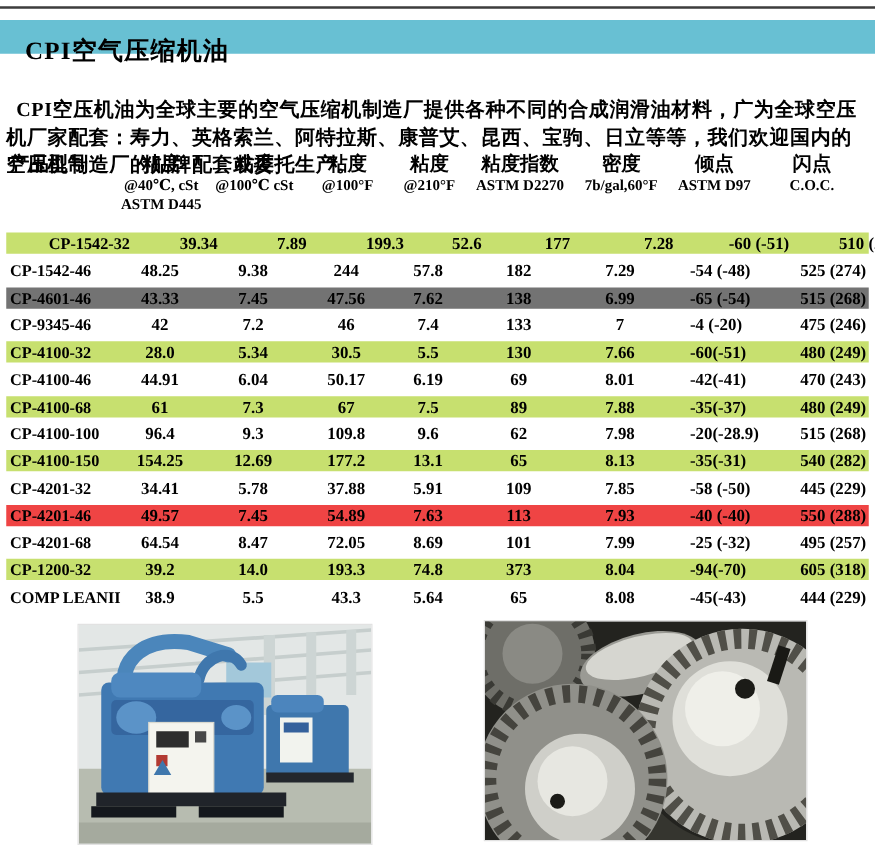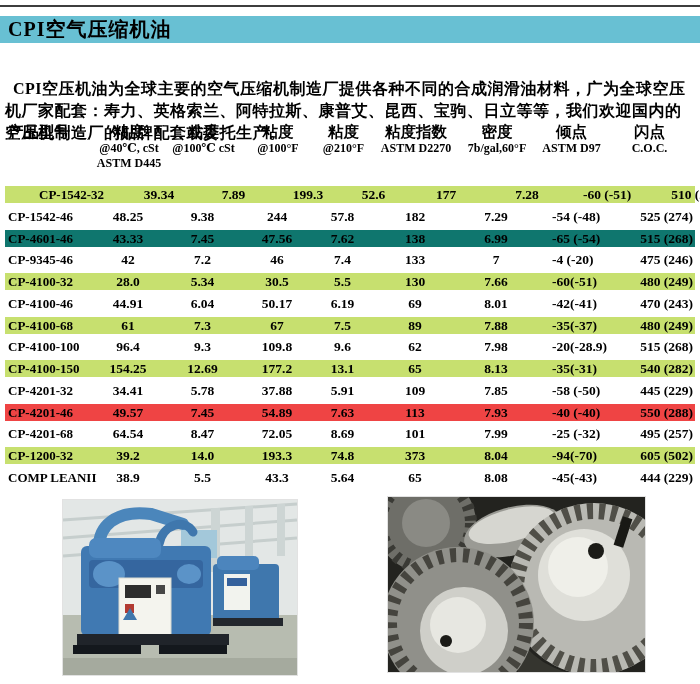--- a/index.html
+++ b/index.html
@@ -3,21 +3,21 @@
 <meta charset="utf-8">
 <style>
   html,body{margin:0;padding:0;}
   body{
     width:700px;height:684px;position:relative;background:#ffffff;
     font-family:"Liberation Serif","DejaVu Serif",serif;
     font-weight:bold;color:#000;overflow:hidden;
   }
   .top-rule{position:absolute;left:0;top:5px;width:700px;height:2px;background:#3d3d3d;}
   .banner{position:absolute;left:0;top:16px;width:700px;height:27px;}
-  .banner h1{margin:0;padding:0 0 0 8px;font-size:20px;line-height:27px;font-weight:bold;letter-spacing:1px;}
+  .banner h1{margin:12px;padding:0 0 0 8px;font-size:20px;line-height:27px;font-weight:bold;letter-spacing:1px;}
   .intro{position:absolute;left:5px;top:50px;width:690px;font-size:16px;line-height:22px;
     text-indent:8px;letter-spacing:0.5px;margin-top:28px;}
   
   .thead{position:absolute;left:6px;top:122px;width:688px;display:grid;
     grid-template-columns:90px 66px 83px 66px 65px 80px 82px 67px 89px;}
   .hcol{text-align:center;}
   .hcol.c0{text-align:left;padding-left:2px;}
   .h-main{font-size:15.5px;line-height:19px;}
   .h-sub{font-size:12px;line-height:15px;}
   .tbody{position:absolute;left:5px;top:186px;width:690px;}
@@ -98,21 +98,21 @@
       <div class="cell c0">CP-1542-46</div>
       <div class="cell c1">48.25</div>
       <div class="cell c2">9.38</div>
       <div class="cell c3">244</div>
       <div class="cell c4">57.8</div>
       <div class="cell c5">182</div>
       <div class="cell c6">7.29</div>
       <div class="cell c7">-54 (-48)</div>
       <div class="cell c8">525 (274)</div>
     </div>
-    <div class="trow" style="background: #0f766e;">
+    <div class="trow" style="background: #737373;">
       <div class="cell c0">CP-4601-46</div>
       <div class="cell c1">43.33</div>
       <div class="cell c2">7.45</div>
       <div class="cell c3">47.56</div>
       <div class="cell c4">7.62</div>
       <div class="cell c5">138</div>
       <div class="cell c6">6.99</div>
       <div class="cell c7">-65 (-54)</div>
       <div class="cell c8">515 (268)</div>
     </div>
@@ -217,21 +217,21 @@
     </div>
     <div class="trow" style="background: rgb(199, 224, 111);">
       <div class="cell c0">CP-1200-32</div>
       <div class="cell c1">39.2</div>
       <div class="cell c2">14.0</div>
       <div class="cell c3">193.3</div>
       <div class="cell c4">74.8</div>
       <div class="cell c5">373</div>
       <div class="cell c6">8.04</div>
       <div class="cell c7">-94(-70)</div>
-      <div class="cell c8">605 (502)</div>
+      <div class="cell c8">605 (318)</div>
     </div>
     <div class="trow">
       <div class="cell c0">COMP LEANII</div>
       <div class="cell c1">38.9</div>
       <div class="cell c2">5.5</div>
       <div class="cell c3">43.3</div>
       <div class="cell c4">5.64</div>
       <div class="cell c5">65</div>
       <div class="cell c6">8.08</div>
       <div class="cell c7">-45(-43)</div>

